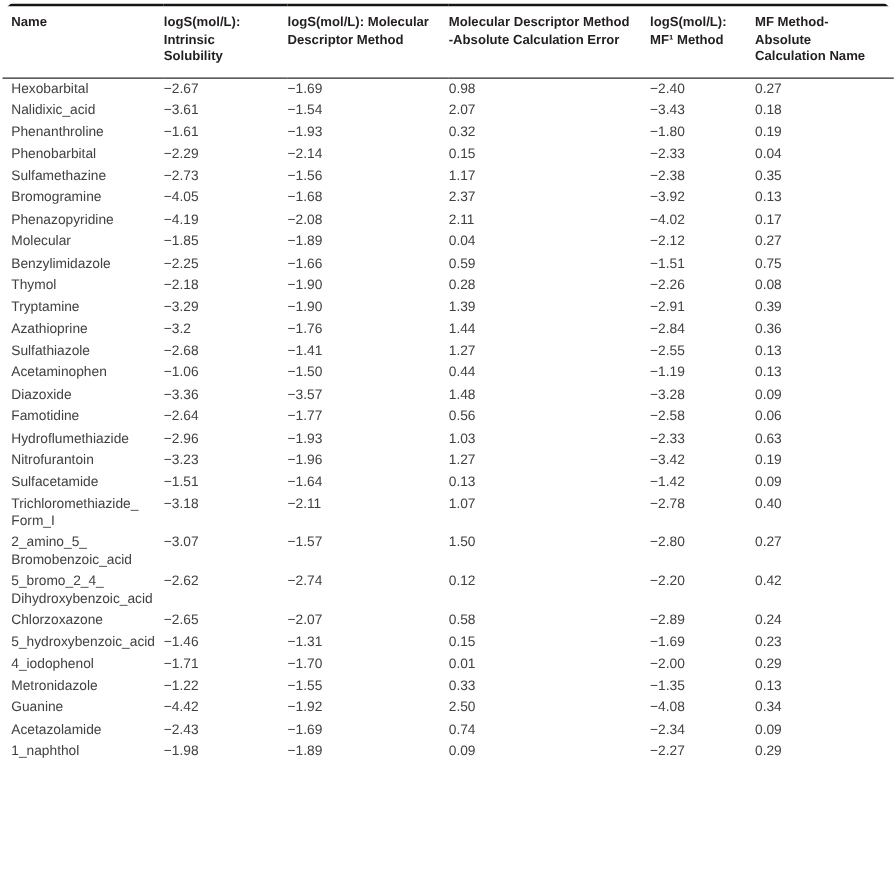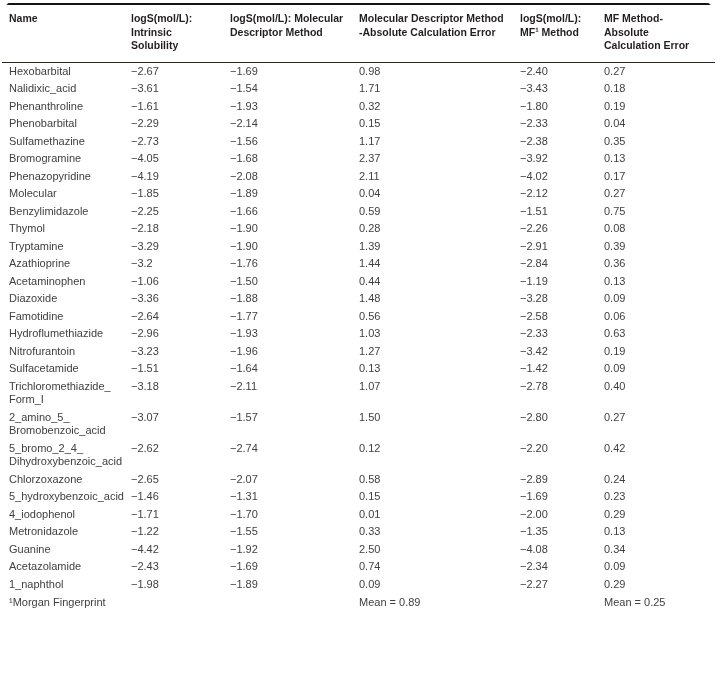--- a/index.html
+++ b/index.html
@@ -85,42 +85,42 @@
             <div class="hline">Molecular Descriptor Method</div>
             <div class="hline">-Absolute Calculation Error</div>
           </th>
           <th>
             <div class="hline">logS(mol/L):</div>
             <div class="hline">MF¹ Method</div>
           </th>
           <th>
             <div class="hline">MF Method-</div>
             <div class="hline">Absolute</div>
-            <div class="hline">Calculation Error</div>
+            <div class="hline">Calculation Name</div>
           </th>
         </tr>
       </thead>
     <tbody>
         <tr>
           <td class="first">
             <div class="nline">Hexobarbital</div>
           </td>
           <td>−2.67</td>
           <td>−1.69</td>
           <td>0.98</td>
           <td>−2.40</td>
           <td>0.27</td>
         </tr>
         <tr>
           <td class="first">
             <div class="nline">Nalidixic_acid</div>
           </td>
           <td>−3.61</td>
           <td>−1.54</td>
-          <td>1.71</td>
+          <td>2.07</td>
           <td>−3.43</td>
           <td>0.18</td>
         </tr>
         <tr>
           <td class="first">
             <div class="nline">Phenanthroline</div>
           </td>
           <td>−1.61</td>
           <td>−1.93</td>
           <td>0.32</td>
@@ -212,34 +212,44 @@
             <div class="nline">Azathioprine</div>
           </td>
           <td>−3.2</td>
           <td>−1.76</td>
           <td>1.44</td>
           <td>−2.84</td>
           <td>0.36</td>
         </tr>
         <tr>
           <td class="first">
+            <div class="nline">Sulfathiazole</div>
+          </td>
+          <td>−2.68</td>
+          <td>−1.41</td>
+          <td>1.27</td>
+          <td>−2.55</td>
+          <td>0.13</td>
+        </tr>
+        <tr>
+          <td class="first">
             <div class="nline">Acetaminophen</div>
           </td>
           <td>−1.06</td>
           <td>−1.50</td>
           <td>0.44</td>
           <td>−1.19</td>
           <td>0.13</td>
         </tr>
         <tr>
           <td class="first">
             <div class="nline">Diazoxide</div>
           </td>
           <td>−3.36</td>
-          <td>−1.88</td>
+          <td>−3.57</td>
           <td>1.48</td>
           <td>−3.28</td>
           <td>0.09</td>
         </tr>
         <tr>
           <td class="first">
             <div class="nline">Famotidine</div>
           </td>
           <td>−2.64</td>
           <td>−1.77</td>

